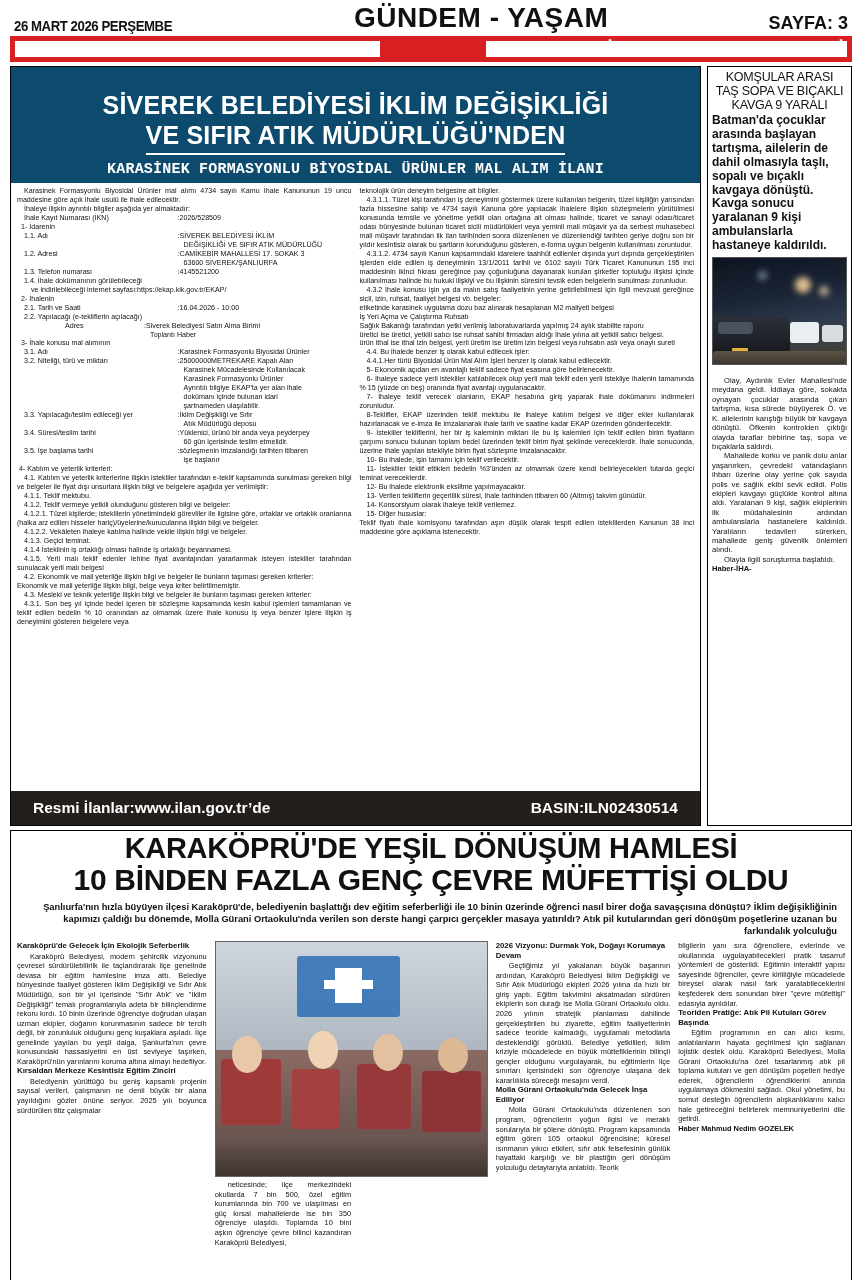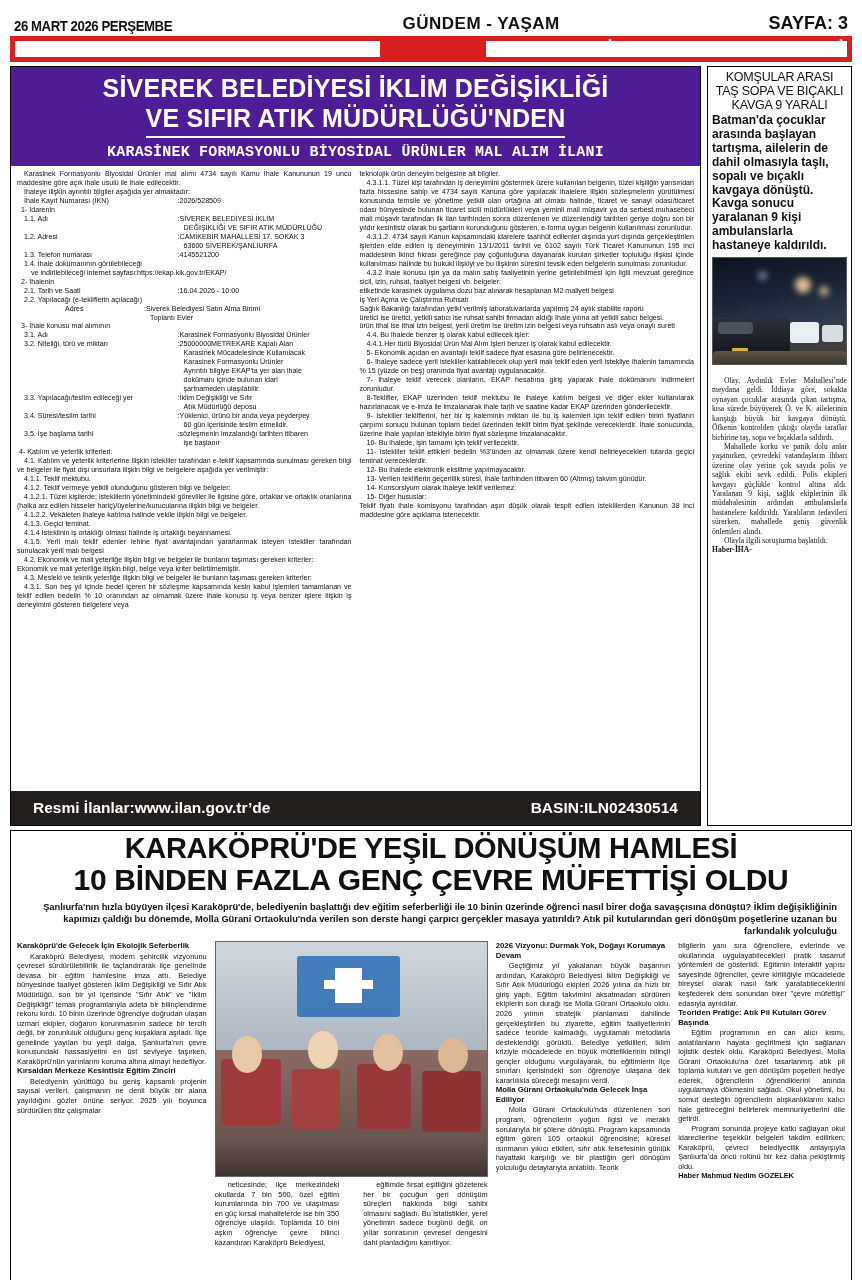--- a/index.html
+++ b/index.html
@@ -10,40 +10,40 @@
     color: #111;
     overflow: hidden;
   }
   .page { position: relative; width: 862px; height: 1280px; padding: 0 10px; }
 
   
   .masthead { display: flex; align-items: flex-end; justify-content: space-between;
               height: 34px; padding: 12px 4px 0 4px; }
   .mh-date { font-size: 15px; font-weight: bold; letter-spacing: -0.5px;
              transform: scaleX(0.88); transform-origin: left bottom; white-space: nowrap; }
-  .mh-center { font-size: 17px; font-weight: bold; letter-spacing: 0.5px; white-space: nowrap; }
+  .mh-center { font-size: 28px; font-weight: bold; letter-spacing: 0.5px; white-space: nowrap; }
   .mh-page { font-size: 18px; font-weight: bold; white-space: nowrap; }
 
   
   .redbar { position: relative; height: 26px; background: #d81f22; margin-top: 2px;
             display: flex; align-items: center; justify-content: flex-end; }
   .redbar .rule-l, .redbar .rule-r {
     position: absolute; top: 5px; height: 16px; background: #ffffff; }
   .redbar .rule-l { left: 5px; right: 56%; }
   .redbar .rule-r { right: 5px; left: 56.5%; }
   .redbar .rb-text { position: relative; z-index: 2; color: #fff; font-size: 18px;
             font-weight: bold; letter-spacing: 0.4px; padding: 0 8px; white-space: nowrap; }
 
   
   .main-grid { display: flex; gap: 6px; margin-top: 4px; height: 760px; }
   .ad-box { width: 696px; border: 1px solid #000; display: flex; flex-direction: column; }
   .side-col { width: 146px; border: 1px solid #000; padding: 3px 4px; overflow: hidden; }
 
   
-  .ad-head { background: #4c1d95; color: #fff; padding: 7px 10px 5px 10px; text-align: center; }
+  .ad-head { background: #0c4a6e; color: #fff; padding: 24px 10px 5px 10px; text-align: center; }
   .ad-head h1 { font-size: 25px; font-weight: bold; line-height: 1.18; letter-spacing: 0.2px; }
   .ad-head .subline { display: inline-block; border-bottom: 2px solid #fff; padding-bottom: 3px; }
   .ad-head h2 { font-size: 15px; font-weight: bold; margin-top: 6px; letter-spacing: 0.2px; font-family: Liberation Mono, monospace; }
 
   
   .ad-body { flex: 1; display: flex; gap: 8px; padding: 4px 6px 2px 6px; overflow: hidden; }
   .ad-col { width: 50%; font-size: 7.1px; line-height: 1.265; text-align: justify; }
   .ad-col p { margin-bottom: 0px; }
   .ad-col .ind { text-indent: 7px; }
   .kv { display: flex; }
@@ -62,21 +62,21 @@
   
   .side-head { text-align: center; font-size: 12.5px; font-weight: normal;
                line-height: 1.12; letter-spacing: -0.2px; }
   .side-lead { font-size: 12px; font-weight: bold; line-height: 1.16; margin-top: 2px; }
   .side-photo { position: relative; width: 100%; height: 108px; margin: 4px 0 2px 0;
                 border: 1px solid #555; overflow: hidden;
                 background: linear-gradient(170deg,#0d1320 0%,#1b2535 38%,#2e3b4e 62%,#4a4233 100%); }
   .sp-glow { position: absolute; border-radius: 50%; filter: blur(3px); }
   .sp-car { position: absolute; border-radius: 4px; }
   .side-cap { font-size: 7px; text-align: center; color: #222; }
-  .side-body { font-size: 7.6px; line-height: 1.24; text-align: justify; margin-top: 2px; font-family: Liberation Serif, serif; }
+  .side-body { font-size: 7.6px; line-height: 1.24; text-align: justify; margin-top: 2px; }
   .side-body p { text-indent: 12px; }
 
   
   .bottom { border: 1px solid #000; margin-top: 4px; padding: 3px 6px 4px 6px; height: 545px; overflow: hidden; }
   .bt-h1 { text-align: center; font-size: 29px; font-weight: bold; line-height: 1.0;
            letter-spacing: -0.3px; white-space: nowrap; }
   .bt-h2 { text-align: center; font-size: 30px; font-weight: bold; line-height: 1.05;
            margin-top: 1px; letter-spacing: -0.3px; white-space: nowrap; }
   .bt-lead { font-size: 9.3px; font-weight: bold; line-height: 1.32; text-align: right;
              margin: 5px 8px 4px 8px; }
@@ -156,21 +156,21 @@
             <div class="k">2.1. Tarih ve Saati</div>
             <div class="v">:16.04.2026 - 10:00</div>
           </div>
           <p style="padding-left:7px">2.2. Yapılacağı (e-tekliflerin açılacağı)</p>
           <div class="kv2">
             <div class="k2">Adres</div>
             <div class="v2">:Siverek Belediyesi Satın Alma Birimi</div>
           </div>
           <div class="kv2">
             <div class="k2"></div>
-            <div class="v2" style="padding-left:6px">Toplantı Evler</div>
+            <div class="v2" style="padding-left:6px">Toplantı Haber</div>
           </div>
           <p style="padding-left:4px">3- İhale konusu mal alımının</p>
           <div class="kv">
             <div class="k">3.1. Adı</div>
             <div class="v">:Karasinek Formasyonlu Biyosidal Ürünler</div>
           </div>
           <div class="kv">
             <div class="k">3.2. Niteliği, türü ve miktarı</div>
             <div class="v">:25000000METREKARE Kapalı Alan</div>
           </div>
@@ -322,36 +322,34 @@
           <div class="ph-el" style="left:52%;top:52%;width:20%;height:28%;background:#97383a;border-radius:4px;"></div>
           <div class="ph-el" style="left:76%;top:55%;width:22%;height:26%;background:#8e3437;border-radius:4px;"></div>
           <div class="ph-el" style="left:6%;top:40%;width:11%;height:16%;background:#e8c8a8;border-radius:50%;"></div>
           <div class="ph-el" style="left:34%;top:38%;width:11%;height:16%;background:#f0d3b4;border-radius:50%;"></div>
           <div class="ph-el" style="left:58%;top:39%;width:11%;height:16%;background:#e3c0a0;border-radius:50%;"></div>
           <div class="ph-el" style="left:82%;top:41%;width:11%;height:15%;background:#ddb894;border-radius:50%;"></div>
           <div class="ph-el" style="left:0;top:82%;width:100%;height:18%;background:linear-gradient(180deg,#6d5a55,#3e3330);"></div>
         </div>
         <div style="display:flex;gap:24px">
           <p style="width:50%">neticesinde; ilçe merkezindeki okullarda 7 bin 500, özel eğitim kurumlarında bin 700 ve ulaşılması en güç kırsal mahallelerde ise bin 350 öğrenciye ulaşıldı. Toplamda 10 bini aşkın öğrenciye çevre bilinci kazandıran Karaköprü Belediyesi,</p>
-          <p style="width:50%">eğitimde fırsat eşitliğini gözeterek her bir çocuğun geri dönüşüm süreçleri hakkında bilgi sahibi olmasını sağladı. Bu istatistikler, yerel yönetimin sadece bugünü değil, on yıllar sonrasının çevresel dengesini dahi planladığını kanıtlıyor.</p>
         </div>
       </div>
 
       <div class="bt-col" style="width:23%">
         <h3>2026 Vizyonu: Durmak Yok, Doğayı Korumaya Devam</h3>
         <p>Geçtiğimiz yıl yakalanan büyük başarının ardından, Karaköprü Belediyesi İklim Değişikliği ve Sıfır Atık Müdürlüğü ekipleri 2026 yılına da hızlı bir giriş yaptı. Eğitim takvimini aksatmadan sürdüren ekiplerin son durağı ise Molla Gürani Ortaokulu oldu. 2026 yılının stratejik planlaması dahilinde gerçekleştirilen bu ziyarette, eğitim faaliyetlerinin sadece teoride kalmadığı, uygulamalı metodlarla desteklendiği görüldü. Belediye yetkilileri, iklim kriziyle mücadelede en büyük müttefiklerinin bilinçli gençler olduğunu vurgulayarak, bu eğitimlerin ilçe sınırları içerisindeki son öğrenciye ulaşana dek kararlılıkla süreceği mesajını verdi.</p>
         <h3>Molla Gürani Ortaokulu'nda Gelecek İnşa Ediliyor</h3>
         <p>Molla Gürani Ortaokulu'nda düzenlenen son program, öğrencilerin yoğun ilgisi ve meraklı sorularıyla bir şölene dönüştü. Program kapsamında eğitim gören 105 ortaokul öğrencisine; küresel ısınmanın yıkıcı etkileri, sıfır atık felsefesinin günlük hayattaki karşılığı ve bir plastiğin geri dönüşüm yolculuğu detaylarıyla anlatıldı. Teorik</p>
       </div>
 
       <div class="bt-col" style="width:22%">
         <p class="noind">bilgilerin yanı sıra öğrencilere, evlerinde ve okullarında uygulayabilecekleri pratik tasarruf yöntemleri de gösterildi. Eğitimin interaktif yapısı sayesinde öğrenciler, çevre kirliliğiyle mücadelede bireysel olarak nasıl fark yaratabileceklerini keşfederek ders sonundan birer "çevre müfettişi" edasıyla ayrıldılar.</p>
         <h3>Teoriden Pratiğe: Atık Pil Kutuları Görev Başında</h3>
         <p>Eğitim programının en can alıcı kısmı, anlatılanların hayata geçirilmesi için sağlanan lojistik destek oldu. Karaköprü Belediyesi, Molla Gürani Ortaokulu'na özel tasarlanmış atık pil toplama kutuları ve geri dönüşüm poşetleri hediye ederek, öğrencilerin öğrendiklerini anında uygulamaya dökmesini sağladı. Okul yönetimi, bu somut desteğin öğrencilerin alışkanlıklarını kalıcı hale getireceğini belirterek memnuniyetlerini dile getirdi.</p>
-        <p>Program sonunda projeye katkı sağlayan okul idarecilerine teşekkür belgeleri takdim edilirken; Karaköprü, çevreci belediyecilik anlayışıyla Şanlıurfa'da öncü rolünü bir kez daha pekiştirmiş oldu.</p>
         <p class="noind" style="font-weight:bold">
           <span>Haber</span>
           <span>Mahmud Nedim GOZELEK</span>
         </p>
       </div>
     </div>
   </div>
 
 </div>
 

